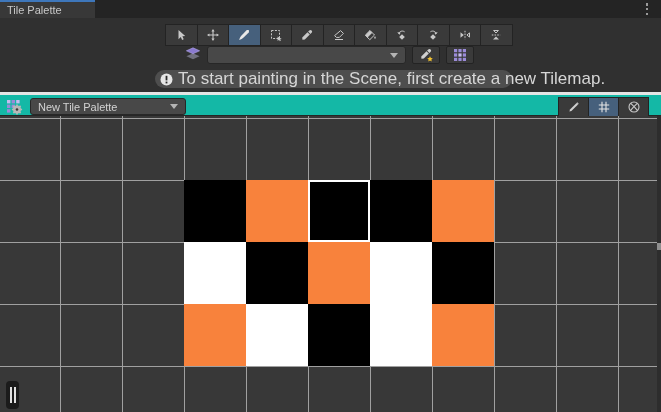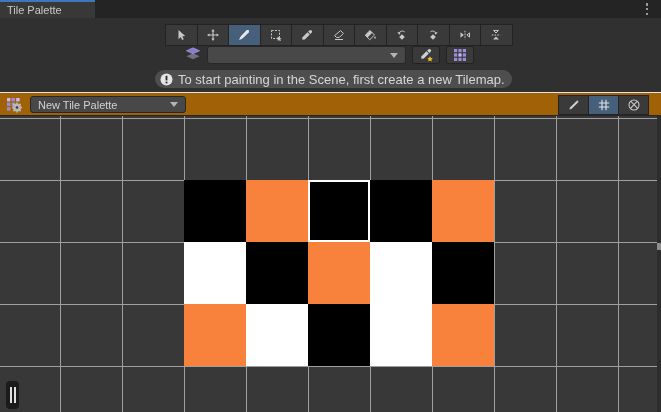--- a/index.html
+++ b/index.html
@@ -29,26 +29,26 @@
   .dd-caret{margin-left:auto;width:0;height:0;border-left:4px solid transparent;
             border-right:4px solid transparent;border-top:5px solid #b4b4b4;}
   .dd-tilemap{position:absolute;left:207px;top:28px;width:199px;height:18px;}
   .sq-btn{position:absolute;top:28px;width:28px;height:18px;background:#3a3a3a;border:1px solid #232323;
           border-radius:2px;display:flex;align-items:center;justify-content:center;box-sizing:border-box;cursor:pointer;}
   .btn-pick{left:412px;}
   .btn-newpal{left:446px;}
 
   .warning{position:absolute;left:155px;top:52px;width:357px;height:18px;background:#4e4e4e;
            border-radius:9px;display:flex;align-items:center;padding:0 8px 0 5px;box-sizing:border-box;
-           color:#d6d6d6;font-size:13px;white-space:nowrap;text-align:center;}
+           color:#d6d6d6;font-size:17px;white-space:nowrap;text-align:center;}
   .warning svg{margin-right:5px;flex:0 0 auto;}
 
   
-  .palettebar{position:absolute;top:92px;left:0;width:661px;height:24px;background:#a16207;
-              border-top:1px solid #e5e5e5;border-bottom:1px solid #262626;box-sizing:border-box;}
+  .palettebar{position:absolute;top:92px;left:0;width:661px;height:24px;background:#14b8a6;
+              border-top:3px solid #e5e5e5;border-bottom:1px solid #262626;box-sizing:border-box;}
   .pal-icon{position:absolute;left:6px;top:4px;width:18px;height:16px;}
   .dd-palette{position:absolute;left:30px;top:3px;width:156px;height:17px;}
   .right-group{position:absolute;right:12px;top:2px;display:flex;border:1px solid #232323;background:#232323;}
   .rbtn{width:29px;height:18px;background:#3a3a3a;border-right:1px solid #232323;
         display:flex;align-items:center;justify-content:center;cursor:pointer;}
   .rbtn:last-child{border-right:none;}
   .rbtn.selected{background:#46607c;}
 
   
   .gridarea{position:absolute;top:116px;left:0;width:661px;height:296px;background:#383838;

